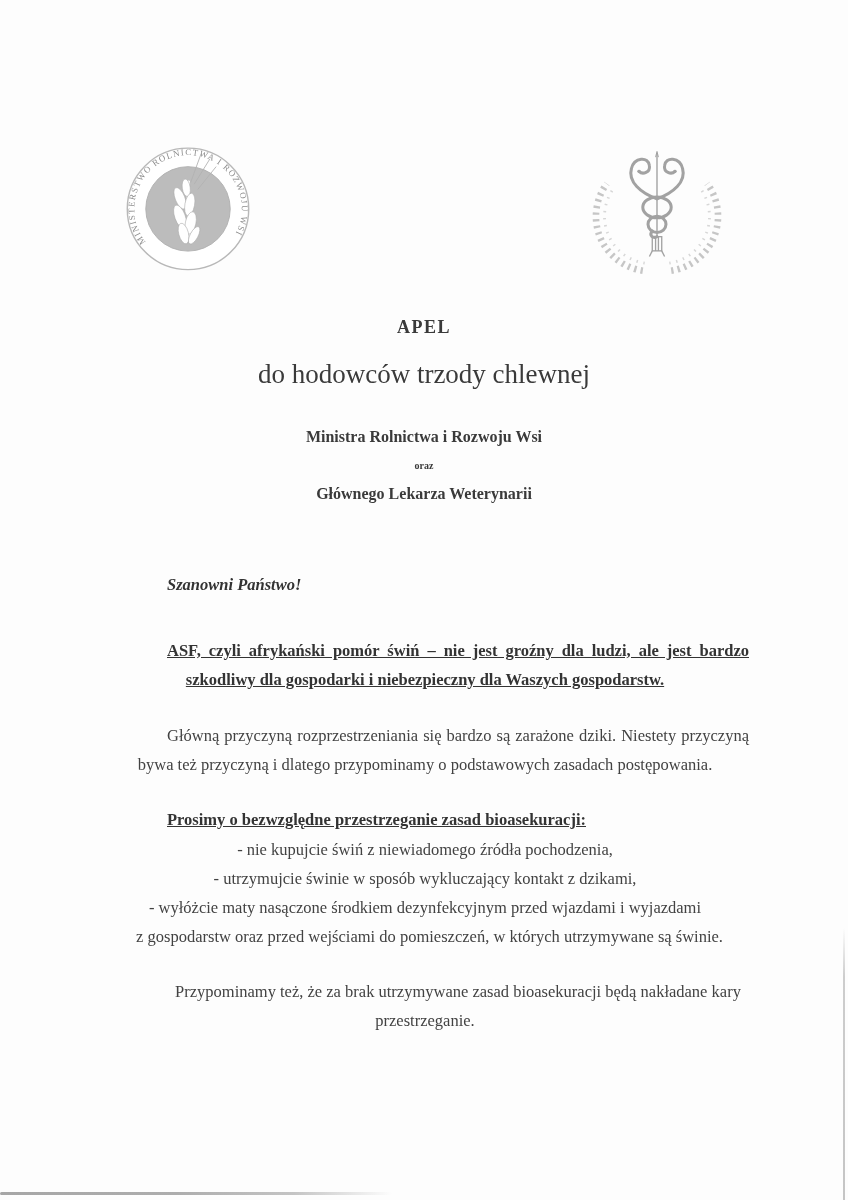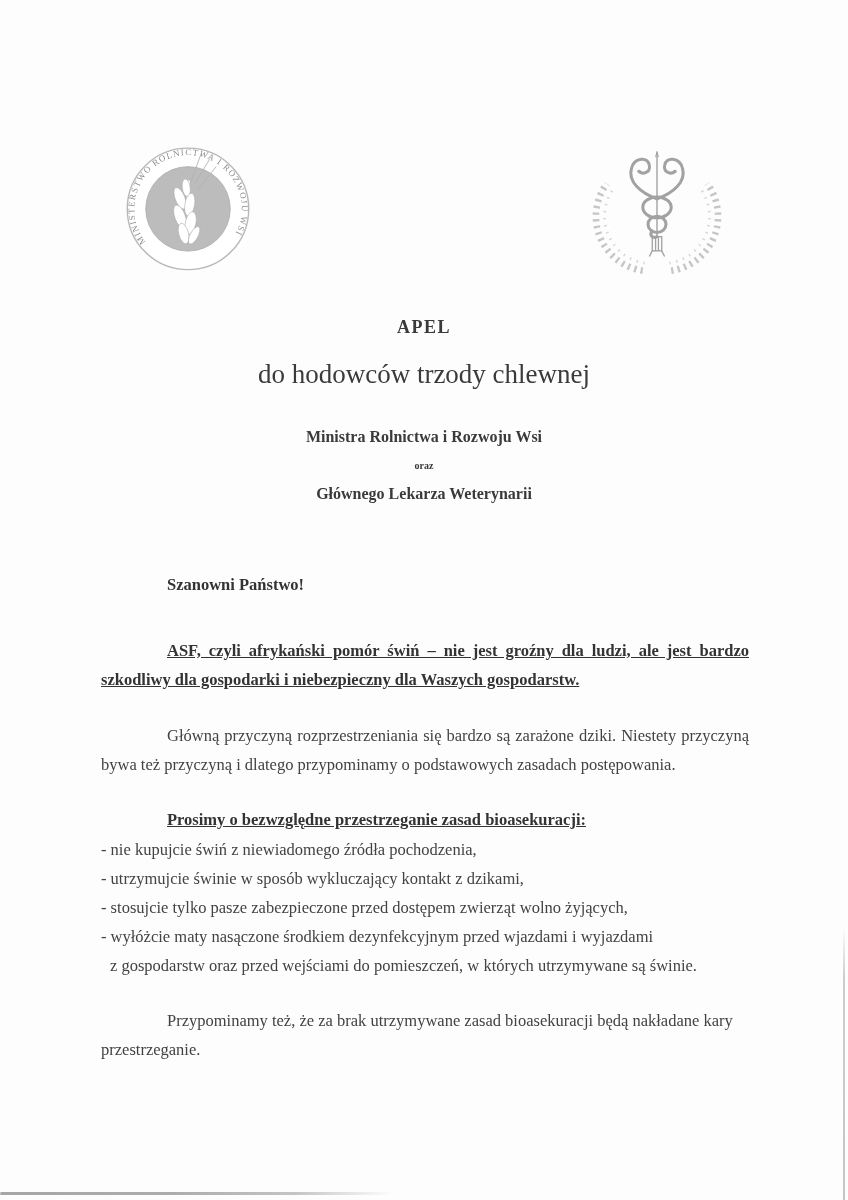--- a/index.html
+++ b/index.html
@@ -15,23 +15,23 @@
   .hdr{position:absolute;left:0;width:100%;text-align:center;}
   .hdr-title{top:312px;}
   .t1{font-size:18px;font-weight:bold;letter-spacing:1.5px;color:#3a3a3a;line-height:30px;}
   .t2{font-size:27px;font-weight:normal;color:#3a3a3a;line-height:30px;margin-top:17px;}
   .hdr-authors{top:424px;}
   .a1,.a2{font-size:16px;font-weight:bold;color:#3a3a3a;line-height:26px;}
   .orz{font-size:10px;font-weight:bold;color:#3a3a3a;line-height:16px;margin:8px 0 7px 0;}
   
   .bodytxt{position:absolute;left:101px;top:570px;width:648px;font-size:16.5px;line-height:29px;}
   .bodytxt p{margin:0;}
-  .salut{font-weight:bold;color:#333;text-indent:66px;margin:0 0 37px 0 !important;}
+  .salut{font-weight:bold;color:#333;text-indent:66px;margin:0 0 37px 0 !important;font-style:italic;}
   .b{font-weight:bold;color:#333;text-decoration:underline;}
-  .line{display:block;}
+  .line{display:block;text-align:center;}
   .ind{text-indent:66px;}
   .jl{text-align:justify;text-align-last:justify;}
   .cont{padding-left:9px;}
   .mb-a{margin-bottom:27px !important;}
   .mb-b{margin-bottom:26px !important;}
   .mb-c{margin-bottom:1px !important;}
   .mb-d{margin-bottom:26px !important;}
   
   .artifact-bottom{
     position:absolute;left:0;top:1192px;width:392px;height:3px;
@@ -139,21 +139,20 @@
     <p class="mb-b">
       <span class="line ind jl">Główną przyczyną rozprzestrzeniania się bardzo są zarażone dziki. Niestety przyczyną</span>
       <span class="line">bywa też przyczyną i dlatego przypominamy o podstawowych zasadach postępowania.</span>
     </p>
 
     <p class="b ind mb-c">Prosimy o bezwzględne przestrzeganie zasad bioasekuracji:</p>
 
     <p class="mb-d">
       <span class="line">- nie kupujcie świń z niewiadomego źródła pochodzenia,</span>
       <span class="line">- utrzymujcie świnie w sposób wykluczający kontakt z dzikami,</span>
-      <span class="line">- stosujcie tylko pasze zabezpieczone przed dostępem zwierząt wolno żyjących,</span>
       <span class="line">- wyłóżcie maty nasączone środkiem dezynfekcyjnym przed wjazdami i wyjazdami</span>
       <span class="line cont">z gospodarstw oraz przed wejściami do pomieszczeń, w których utrzymywane są świnie.</span>
     </p>
 
     <p>
       <span class="line ind">Przypominamy też, że za brak utrzymywane zasad bioasekuracji będą nakładane kary</span>
       <span class="line">przestrzeganie.</span>
     </p>
 
   </div>

